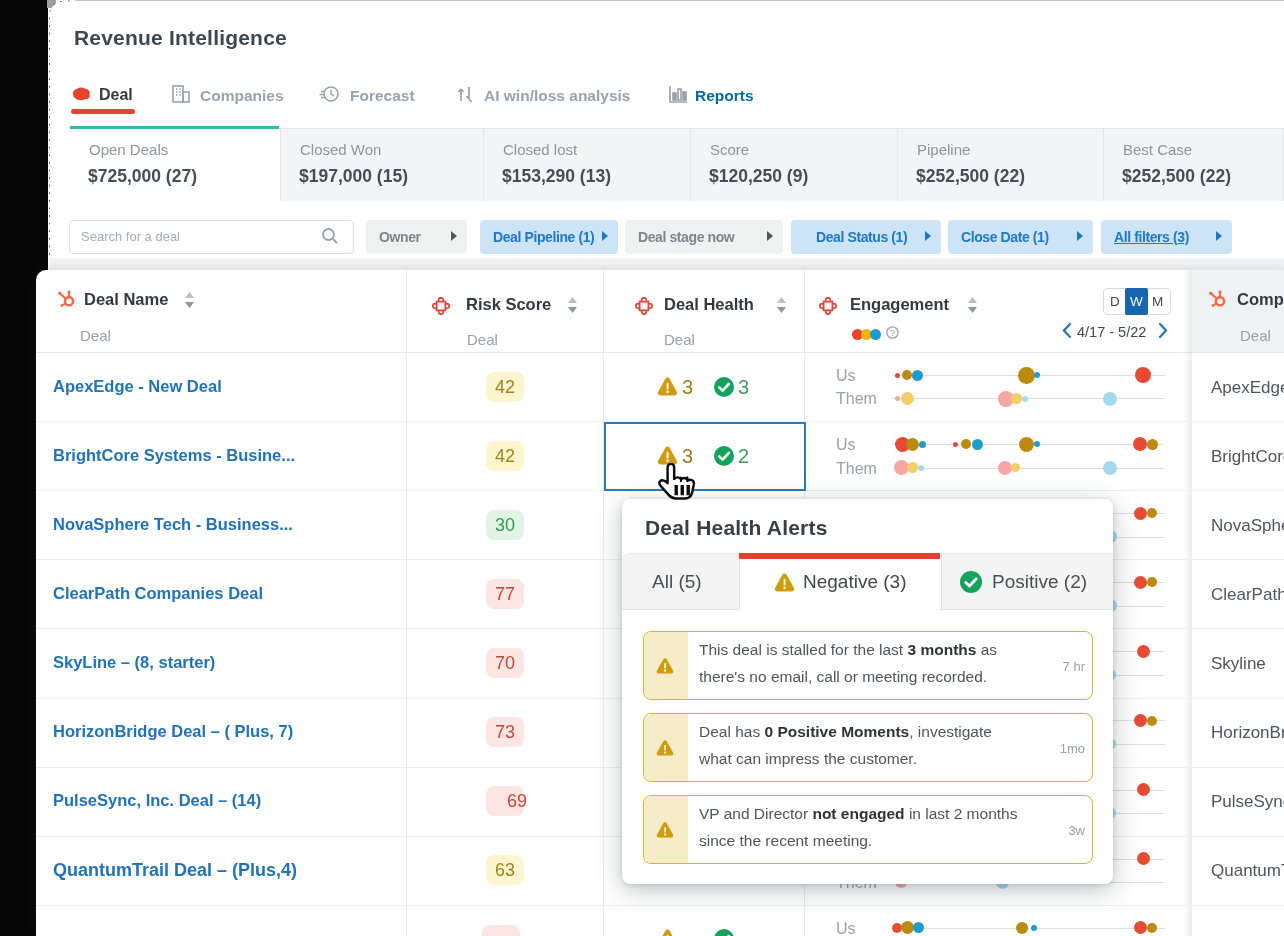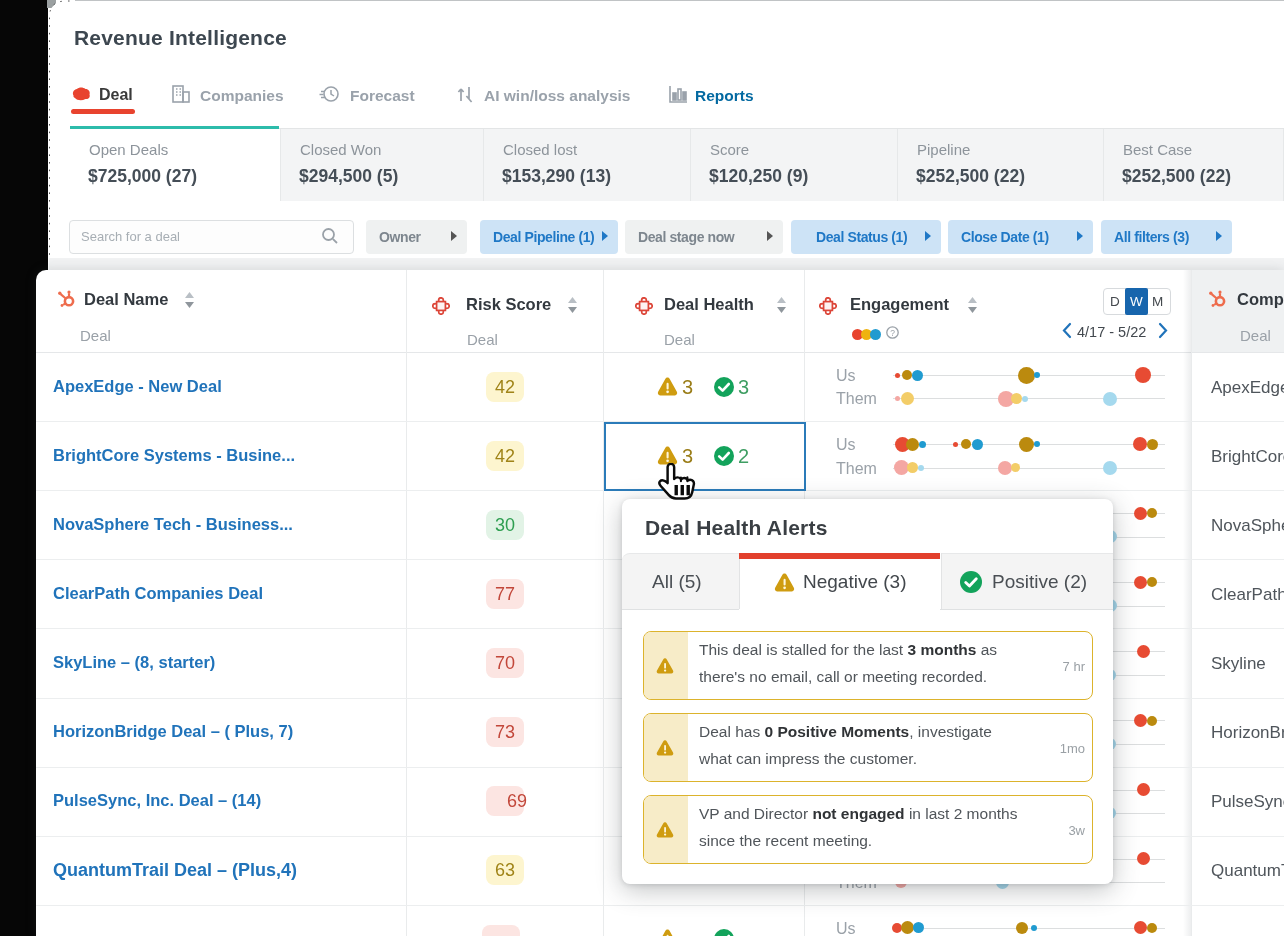--- a/index.html
+++ b/index.html
@@ -54,21 +54,21 @@
         <rect x="16" y="8" width="3" height="8" fill="#9aa2ab"></rect>
       </g>
     </svg></div>
 <div class="abs b" style="left:695px;top:87px;font-size:15.5px;color:#0369a1;">Reports</div>
 <div class="abs" style="left:70px;top:128px;width:1214px;height:1px;background:#e3e5e6;"></div>
 <div class="abs" style="left:70px;top:129px;width:210px;height:72px;background:#ffffff;border-right:1px solid #e6e8e9;"></div>
 <div class="abs" style="left:89px;top:141px;font-size:15px;color:#8d949b;">Open Deals</div>
 <div class="abs b" style="left:88px;top:166px;font-size:17.5px;color:#454e57;">$725,000 (27)</div>
 <div class="abs" style="left:281px;top:129px;width:202px;height:72px;background:#f3f4f5;border-right:1px solid #e6e8e9;"></div>
 <div class="abs" style="left:300px;top:141px;font-size:15px;color:#8d949b;">Closed Won</div>
-<div class="abs b" style="left:299px;top:166px;font-size:17.5px;color:#454e57;">$294,500 (5)</div>
+<div class="abs b" style="left:299px;top:166px;font-size:17.5px;color:#454e57;">$197,000 (15)</div>
 <div class="abs" style="left:484px;top:129px;width:206px;height:72px;background:#f3f4f5;border-right:1px solid #e6e8e9;"></div>
 <div class="abs" style="left:503px;top:141px;font-size:15px;color:#8d949b;">Closed lost</div>
 <div class="abs b" style="left:502px;top:166px;font-size:17.5px;color:#454e57;">$153,290 (13)</div>
 <div class="abs" style="left:691px;top:129px;width:206px;height:72px;background:#f3f4f5;border-right:1px solid #e6e8e9;"></div>
 <div class="abs" style="left:710px;top:141px;font-size:15px;color:#8d949b;">Score</div>
 <div class="abs b" style="left:709px;top:166px;font-size:17.5px;color:#454e57;">$120,250 (9)</div>
 <div class="abs" style="left:898px;top:129px;width:205px;height:72px;background:#f3f4f5;border-right:1px solid #e6e8e9;"></div>
 <div class="abs" style="left:917px;top:141px;font-size:15px;color:#8d949b;">Pipeline</div>
 <div class="abs b" style="left:916px;top:166px;font-size:17.5px;color:#454e57;">$252,500 (22)</div>
 <div class="abs" style="left:1104px;top:129px;width:179px;height:72px;background:#f3f4f5;border-right:1px solid #e6e8e9;"></div>
@@ -93,21 +93,21 @@
 <div class="abs" style="left:625px;top:220px;width:158px;height:34px;background:#eff1f1;border-radius:4px;"></div>
 <div class="abs b" style="left:638px;top:229px;font-size:14px;letter-spacing:-.4px;color:#7d868e;">Deal stage now</div>
 <div class="abs" style="left:767px;top:231px;width:0;height:0;border-left:6.5px solid #555;border-top:5px solid transparent;border-bottom:5px solid transparent;"></div>
 <div class="abs" style="left:791px;top:220px;width:150px;height:34px;background:#cde3f6;border-radius:4px;"></div>
 <div class="abs b" style="left:816px;top:229px;font-size:14px;letter-spacing:-.4px;color:#1f78c6;">Deal Status (1)</div>
 <div class="abs" style="left:925px;top:231px;width:0;height:0;border-left:6.5px solid #1f78c6;border-top:5px solid transparent;border-bottom:5px solid transparent;"></div>
 <div class="abs" style="left:948px;top:220px;width:145px;height:34px;background:#cde3f6;border-radius:4px;"></div>
 <div class="abs b" style="left:961px;top:229px;font-size:14px;letter-spacing:-.4px;color:#1f78c6;">Close Date (1)</div>
 <div class="abs" style="left:1077px;top:231px;width:0;height:0;border-left:6.5px solid #1f78c6;border-top:5px solid transparent;border-bottom:5px solid transparent;"></div>
 <div class="abs" style="left:1101px;top:220px;width:131px;height:34px;background:#cde3f6;border-radius:4px;"></div>
-<div class="abs b" style="left:1114px;top:229px;font-size:14px;letter-spacing:-.4px;color:#1f78c6;">All filters (3)</div>
+<div class="abs b" style="left:1114px;top:229px;font-size:14px;letter-spacing:-.4px;color:#1f78c6;text-decoration:underline;">All filters (3)</div>
 <div class="abs" style="left:1216px;top:231px;width:0;height:0;border-left:6.5px solid #1f78c6;border-top:5px solid transparent;border-bottom:5px solid transparent;"></div>
 <div class="abs" style="left:49px;top:258px;width:1235px;height:12px;background:#f1f2f3;"></div>
 <div class="abs" style="left:36px;top:270px;width:1248px;height:666px;background:#fff;
 border-top-left-radius:10px;box-shadow:0 0 12px rgba(60,70,80,.18);"></div>
 <div class="abs" style="left:1191px;top:270px;width:93px;height:82px;background:#eff1f2;"></div>
 <div class="abs" style="left:36px;top:352px;width:1248px;height:1px;background:#e5e7e9;"></div>
 <div class="abs" style="left:406px;top:270px;width:1px;height:666px;background:#e9ebec;"></div>
 <div class="abs" style="left:603px;top:270px;width:1px;height:666px;background:#e9ebec;"></div>
 <div class="abs" style="left:804px;top:270px;width:1px;height:666px;background:#e9ebec;"></div>
 <div class="abs" style="left:1191px;top:270px;width:1px;height:666px;background:#e9ebec;"></div>

